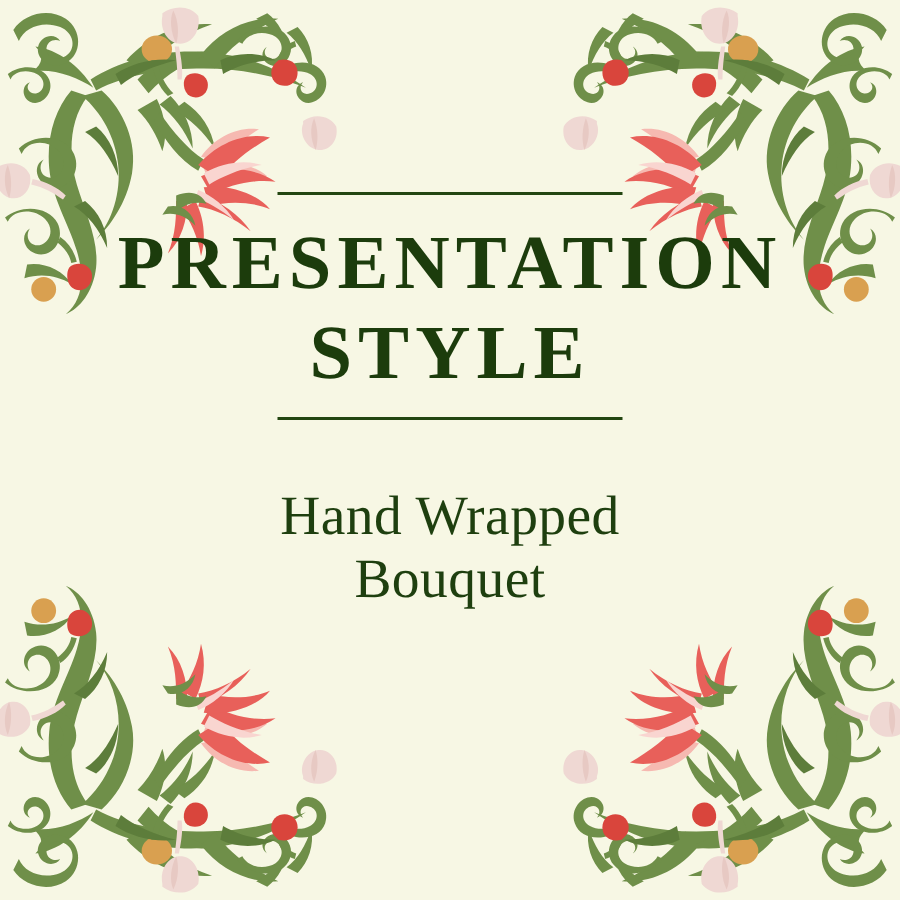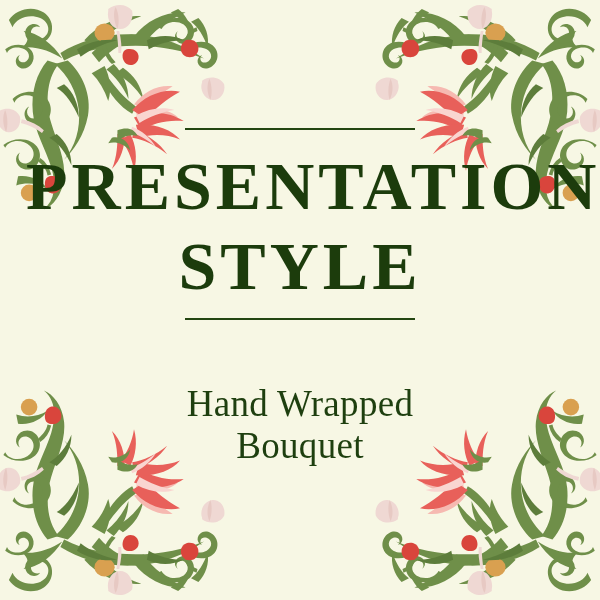--- a/index.html
+++ b/index.html
@@ -49,37 +49,37 @@
     margin: 0 auto;
     border-top: 2px solid #234611;
   }
   .rule-top    { margin-bottom: 17px; }
   .rule-bottom { margin-top: 12px; }
 
   .title {
     color: #1c3c0c;
     font-family: "Liberation Serif", serif;
     font-weight: bold;
-    font-size: 68px;
+    font-size: 51px;
     line-height: 1.17;
     letter-spacing: 4.0px;
     margin: 0;
     padding: 0 26px;
     text-transform: uppercase;
     white-space: pre-line;
   }
 
   .subtitle {
     color: #1e3f0f;
     font-family: "Liberation Serif", serif;
     font-weight: normal;
     font-size: 37px;
     line-height: 1.14;
     letter-spacing: 0.3px;
-    margin: 63px 0 0 0;
+    margin: 44px 0 0 0;
     padding: 0 90px;
     white-space: pre-line;
   }
 </style>
 </head>
 <body>
 
 <div id="card">
 
   <svg style="position:absolute;width:0;height:0;overflow:hidden" aria-hidden="true">

